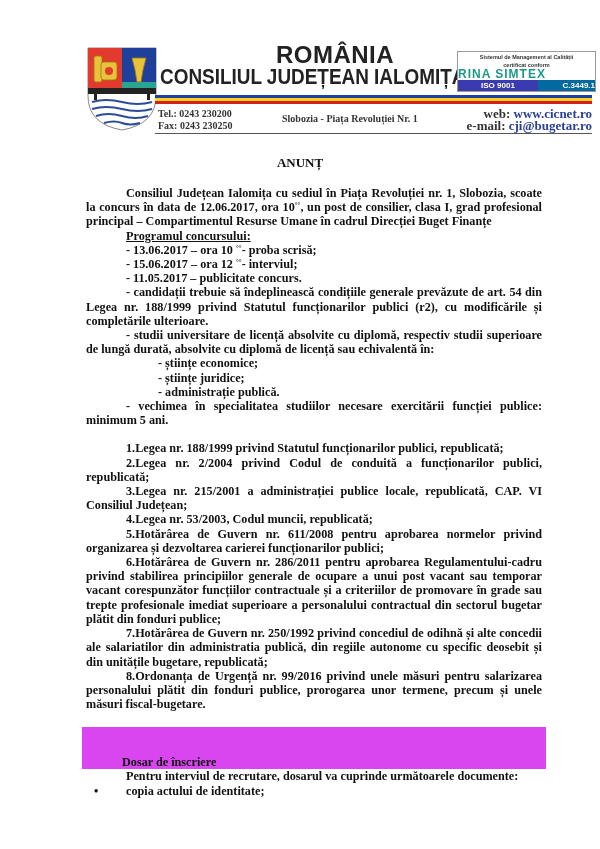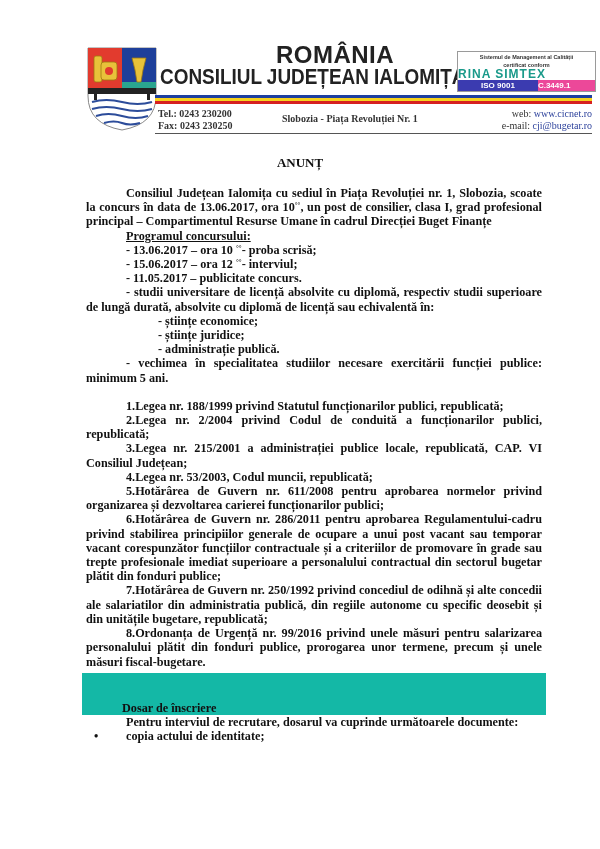--- a/index.html
+++ b/index.html
@@ -12,40 +12,40 @@
   .title2 { position: absolute; left: 160px; top: 64px; width: 300px;
             font-family: "Liberation Sans", sans-serif; font-weight: bold; font-size: 22px;
             transform: scaleX(0.86); transform-origin: left top; color: #222; white-space: nowrap; }
   .stripes { position: absolute; left: 155px; top: 95px; width: 437px; height: 10px; }
   .stripes div { height: 3px; }
   .s-blue { background: #1d3fa0; }
   .s-yellow { background: #f6d21e; }
   .s-red { background: #d62020; }
   .contact-left { position: absolute; left: 158px; top: 108px; font-size: 10px; font-weight: bold; line-height: 12px; color: #333; }
   .contact-mid { position: absolute; left: 282px; top: 113px; font-size: 10px; font-weight: bold; color: #333; }
-  .contact-right { position: absolute; right: 8px; top: 108px; font-size: 10px; font-weight: normal; line-height: 12px; text-align: right; color: #333; }
+  .contact-right { position: absolute; right: 8px; top: 108px; font-size: 13px; font-weight: bold; line-height: 12px; text-align: right; color: #333; }
   .contact-right .lnk { color: #2a3f9a; }
   .hr { position: absolute; left: 155px; top: 133px; width: 437px; height: 1px; background: #555; }
 
   .iso { position: absolute; left: 457px; top: 51px; width: 137px; height: 39px; border: 1px solid #9a9a9a; background: #fff; }
   .iso .l1 { font-family: "Liberation Sans", sans-serif; font-size: 5.5px; font-weight: bold; text-align: center; line-height: 6px; margin-top: 2px; color: #333; }
   .iso .l2 { font-family: "Liberation Sans", sans-serif; font-size: 12px; font-weight: bold; text-align: left; color: #1a9a8a; letter-spacing: 1px; line-height: 12px; }
   .iso .l3 { display: flex; height: 11px; font-family: "Liberation Sans", sans-serif; font-size: 8px; font-weight: bold; line-height: 11px; color: #fff; }
   .iso .l3 .reg { background: #3b3bb0; flex: 1.4; text-align: center; transform-origin: center; }
-  .iso .l3 .code { background: #ec4899; flex: 1; text-align: left; }
+  .iso .l3 .code { background: #0369a1; flex: 1; text-align: right; }
 
   .anunt { position: absolute; left: 0; width: 600px; top: 155px; text-align: center; font-weight: bold; font-size: 13px; }
   .doc { position: absolute; left: 86px; top: 186px; width: 456px; font-weight: bold; font-size: 12.2px; line-height: 14.2px; }
   .doc p { margin: 0; text-align: justify; }
   .ind1 { text-indent: 40px; }
   .pad1 { padding-left: 40px; }
   .pad2 { padding-left: 72px; }
   .u { text-decoration: underline; }
   .gap { height: 14px; }
-  .shade { background: #14b8a6; margin-left: -4px; margin-right: -4px; padding: 0 4px; height: 42px; position: relative; margin-top: 4px; }
+  .shade { background: #d946ef; margin-left: -4px; margin-right: -4px; padding: 0 4px; height: 42px; position: relative; margin-top: 16px; }
   .shade .dos { position: absolute; left: 40px; bottom: 0; font-weight: bold; }
   .bullet { display: flex; }
   .bullet .dot { width: 40px; padding-left: 8px; box-sizing: border-box; }
   sup { font-size: 7px; vertical-align: 4px; line-height: 0; }
 </style>
 </head>
 <body>
 
 <div>
   <svg class="crest" viewBox="0 0 72 86">
@@ -93,27 +93,28 @@
   <div class="contact-right">
     <div><span>web: </span><span class="lnk">www.cicnet.ro</span></div>
     <div><span>e-mail: </span><span class="lnk">cji@bugetar.ro</span></div>
   </div>
   <div class="hr"></div>
 </div>
 
 <div class="anunt">ANUNȚ</div>
 
 <div class="doc">
-  <p class="ind1"><span>Consiliul Județean Ialomița cu sediul în Piața Revoluției nr. 1, Slobozia, scoate la concurs în data de 13.06.2017, ora 10</span><sup>°°</sup><span>, un post de consilier, clasa I, grad profesional principal – Compartimentul Resurse Umane în cadrul Direcției Buget Finanțe</span></p>
+  <p class="ind1"><span>Consiliul Județean Ialomița cu sediul în Piața Revoluției nr. 1, Slobozia, scoate la concurs în data de 12.06.2017, ora 10</span><sup>°°</sup><span>, un post de consilier, clasa I, grad profesional principal – Compartimentul Resurse Umane în cadrul Direcției Buget Finanțe</span></p>
 
   <p class="pad1 u">Programul concursului:</p>
   <p class="pad1"><span>- 13.06.2017 – ora 10 </span><sup>°°</sup><span>- proba scrisă;</span></p>
   <p class="pad1"><span>- 15.06.2017 – ora 12 </span><sup>°°</sup><span>- interviul;</span></p>
   <p class="pad1"><span>- 11.05.2017 – publicitate concurs.</span></p>
 
+  <p class="ind1">- candidații trebuie să îndeplinească condițiile generale prevăzute de art. 54 din Legea nr. 188/1999 privind Statutul funcționarilor publici (r2), cu modificările și completările ulterioare.</p>
   <p class="ind1">- studii universitare de licență absolvite cu diplomă, respectiv studii superioare de lungă durată, absolvite cu diplomă de licență sau echivalentă în:</p>
   <p class="pad2">- științe economice;</p>
   <p class="pad2">- științe juridice;</p>
   <p class="pad2">- administrație publică.</p>
   <p class="ind1">- vechimea în specialitatea studiilor necesare exercitării funcției publice: minimum 5 ani.</p>
 
   <div class="gap"></div>
   <p class="ind1">1.Legea nr. 188/1999 privind Statutul funcționarilor publici, republicată;</p>
   <p class="ind1">2.Legea nr. 2/2004 privind Codul de conduită a funcționarilor publici, republicată;</p>
   <p class="ind1">3.Legea nr. 215/2001 a administrației publice locale, republicată, CAP. VI Consiliul Județean;</p>

